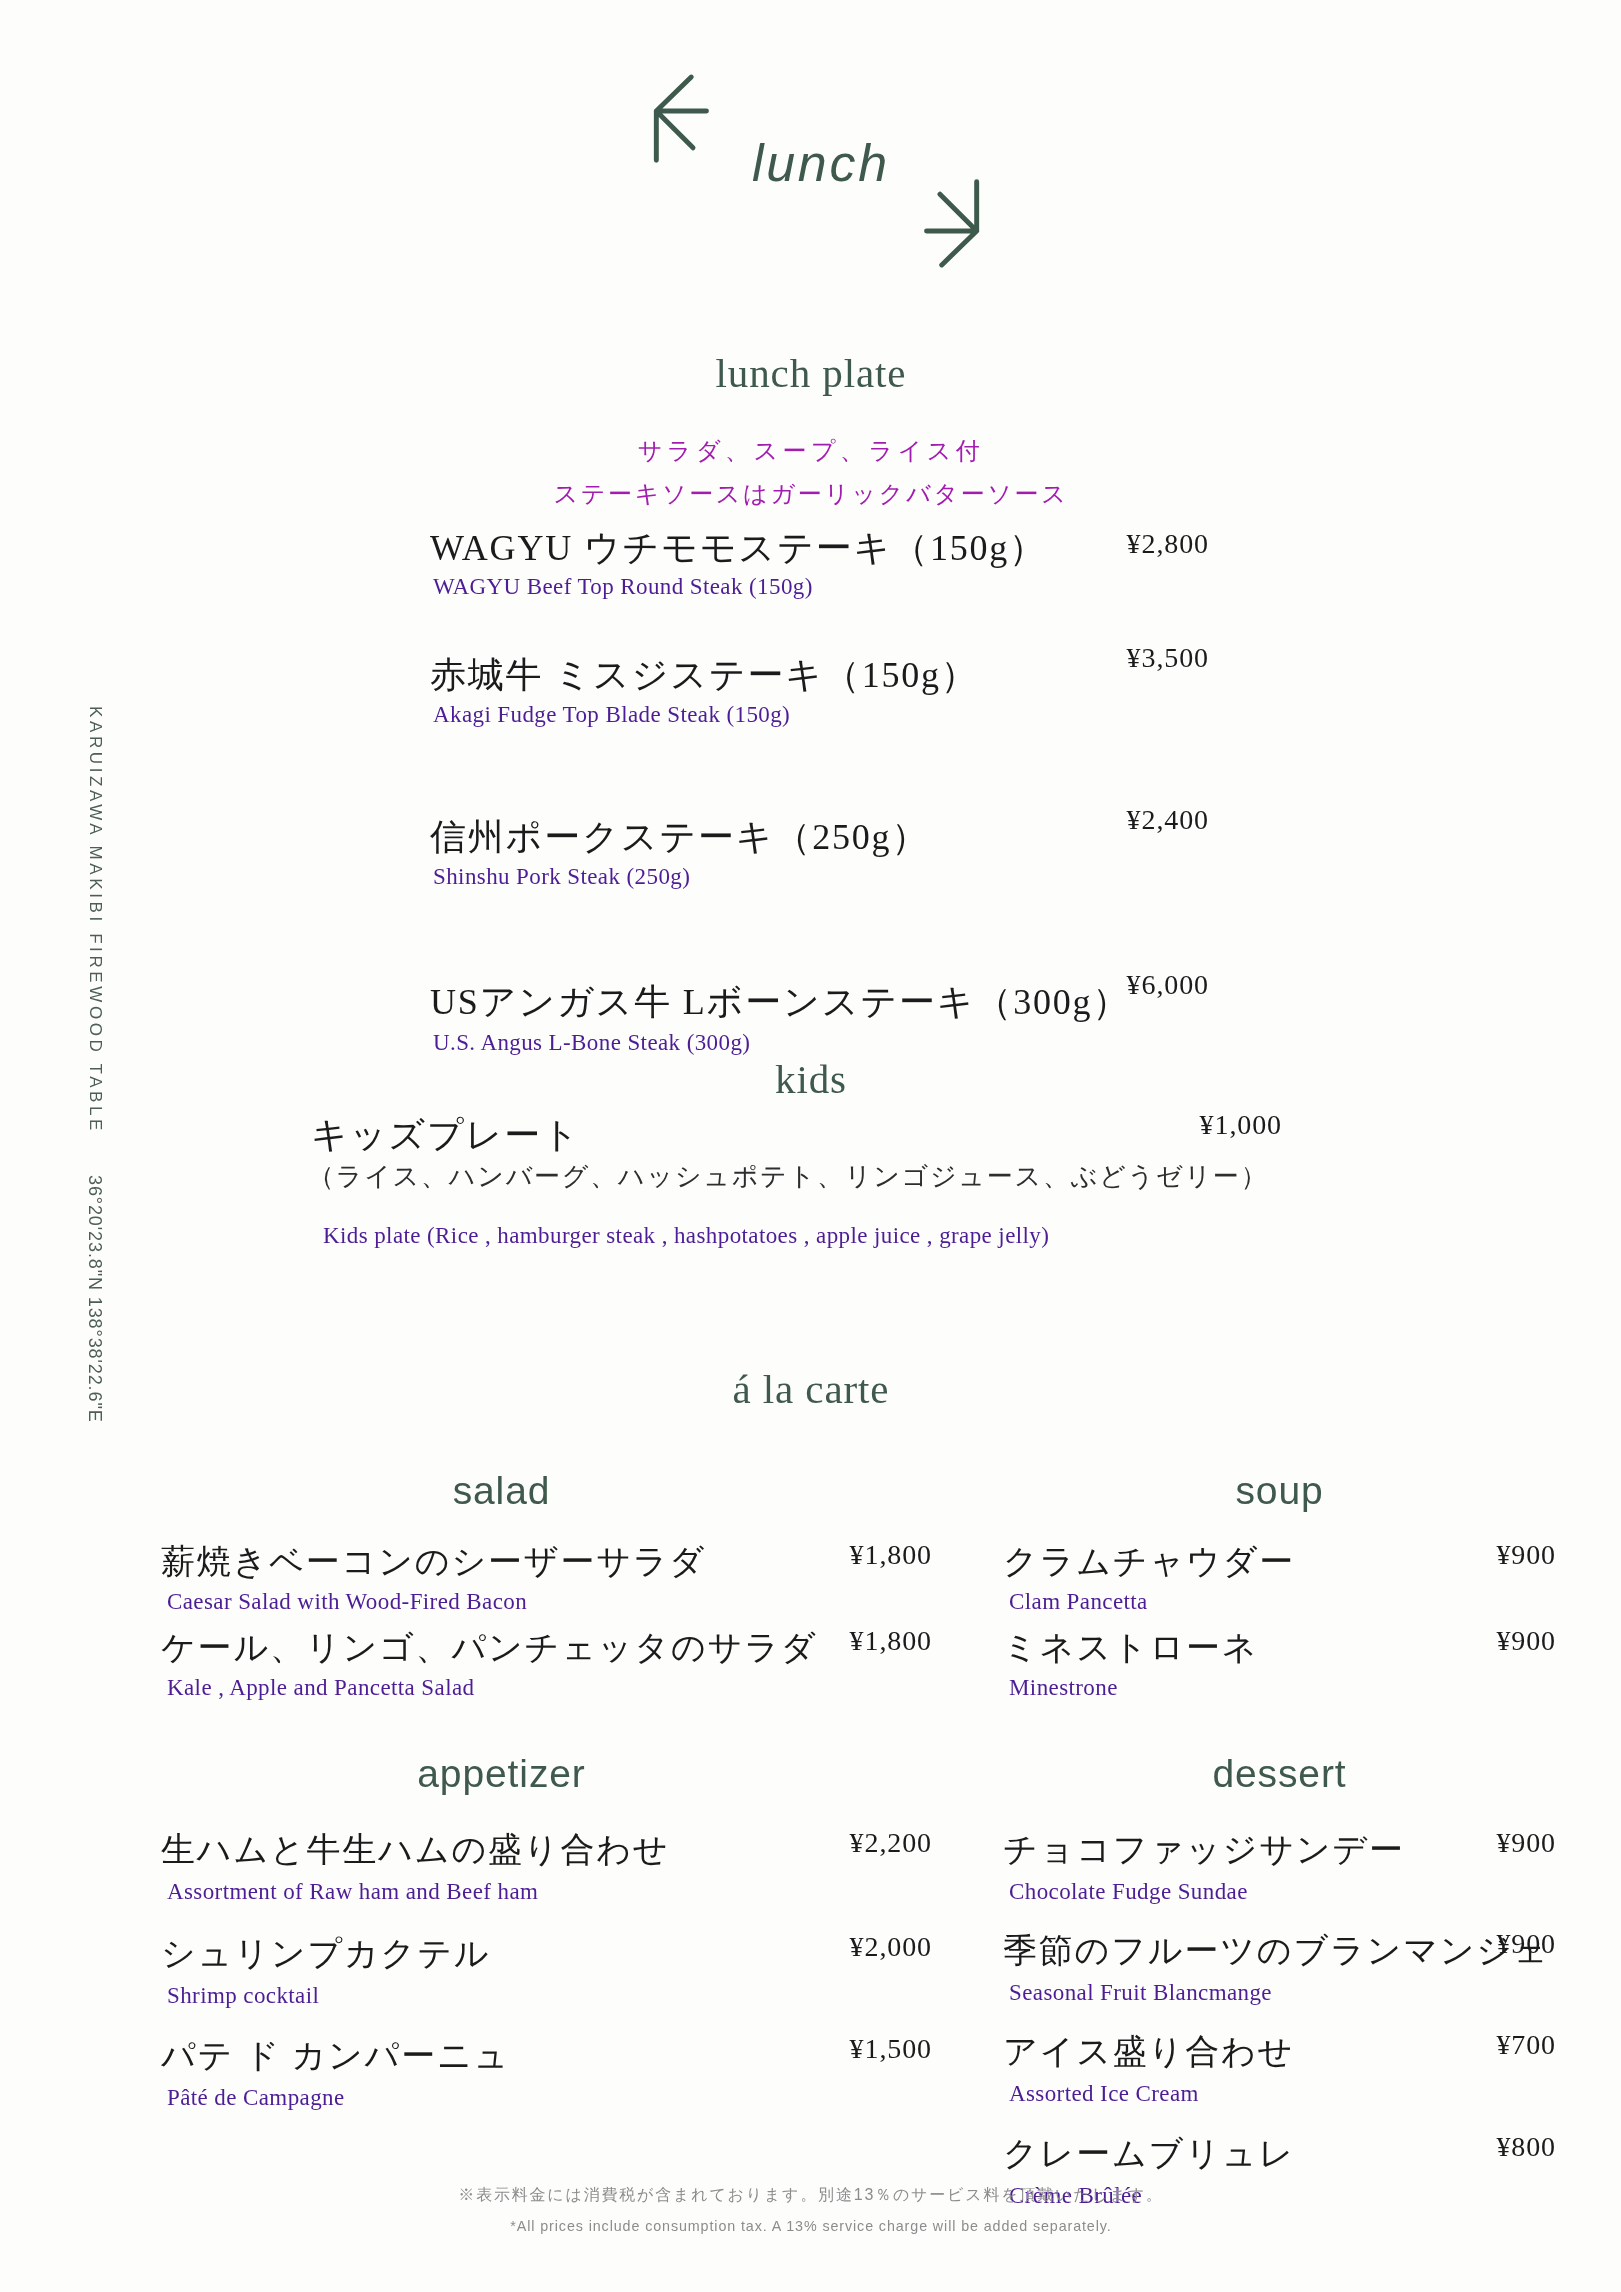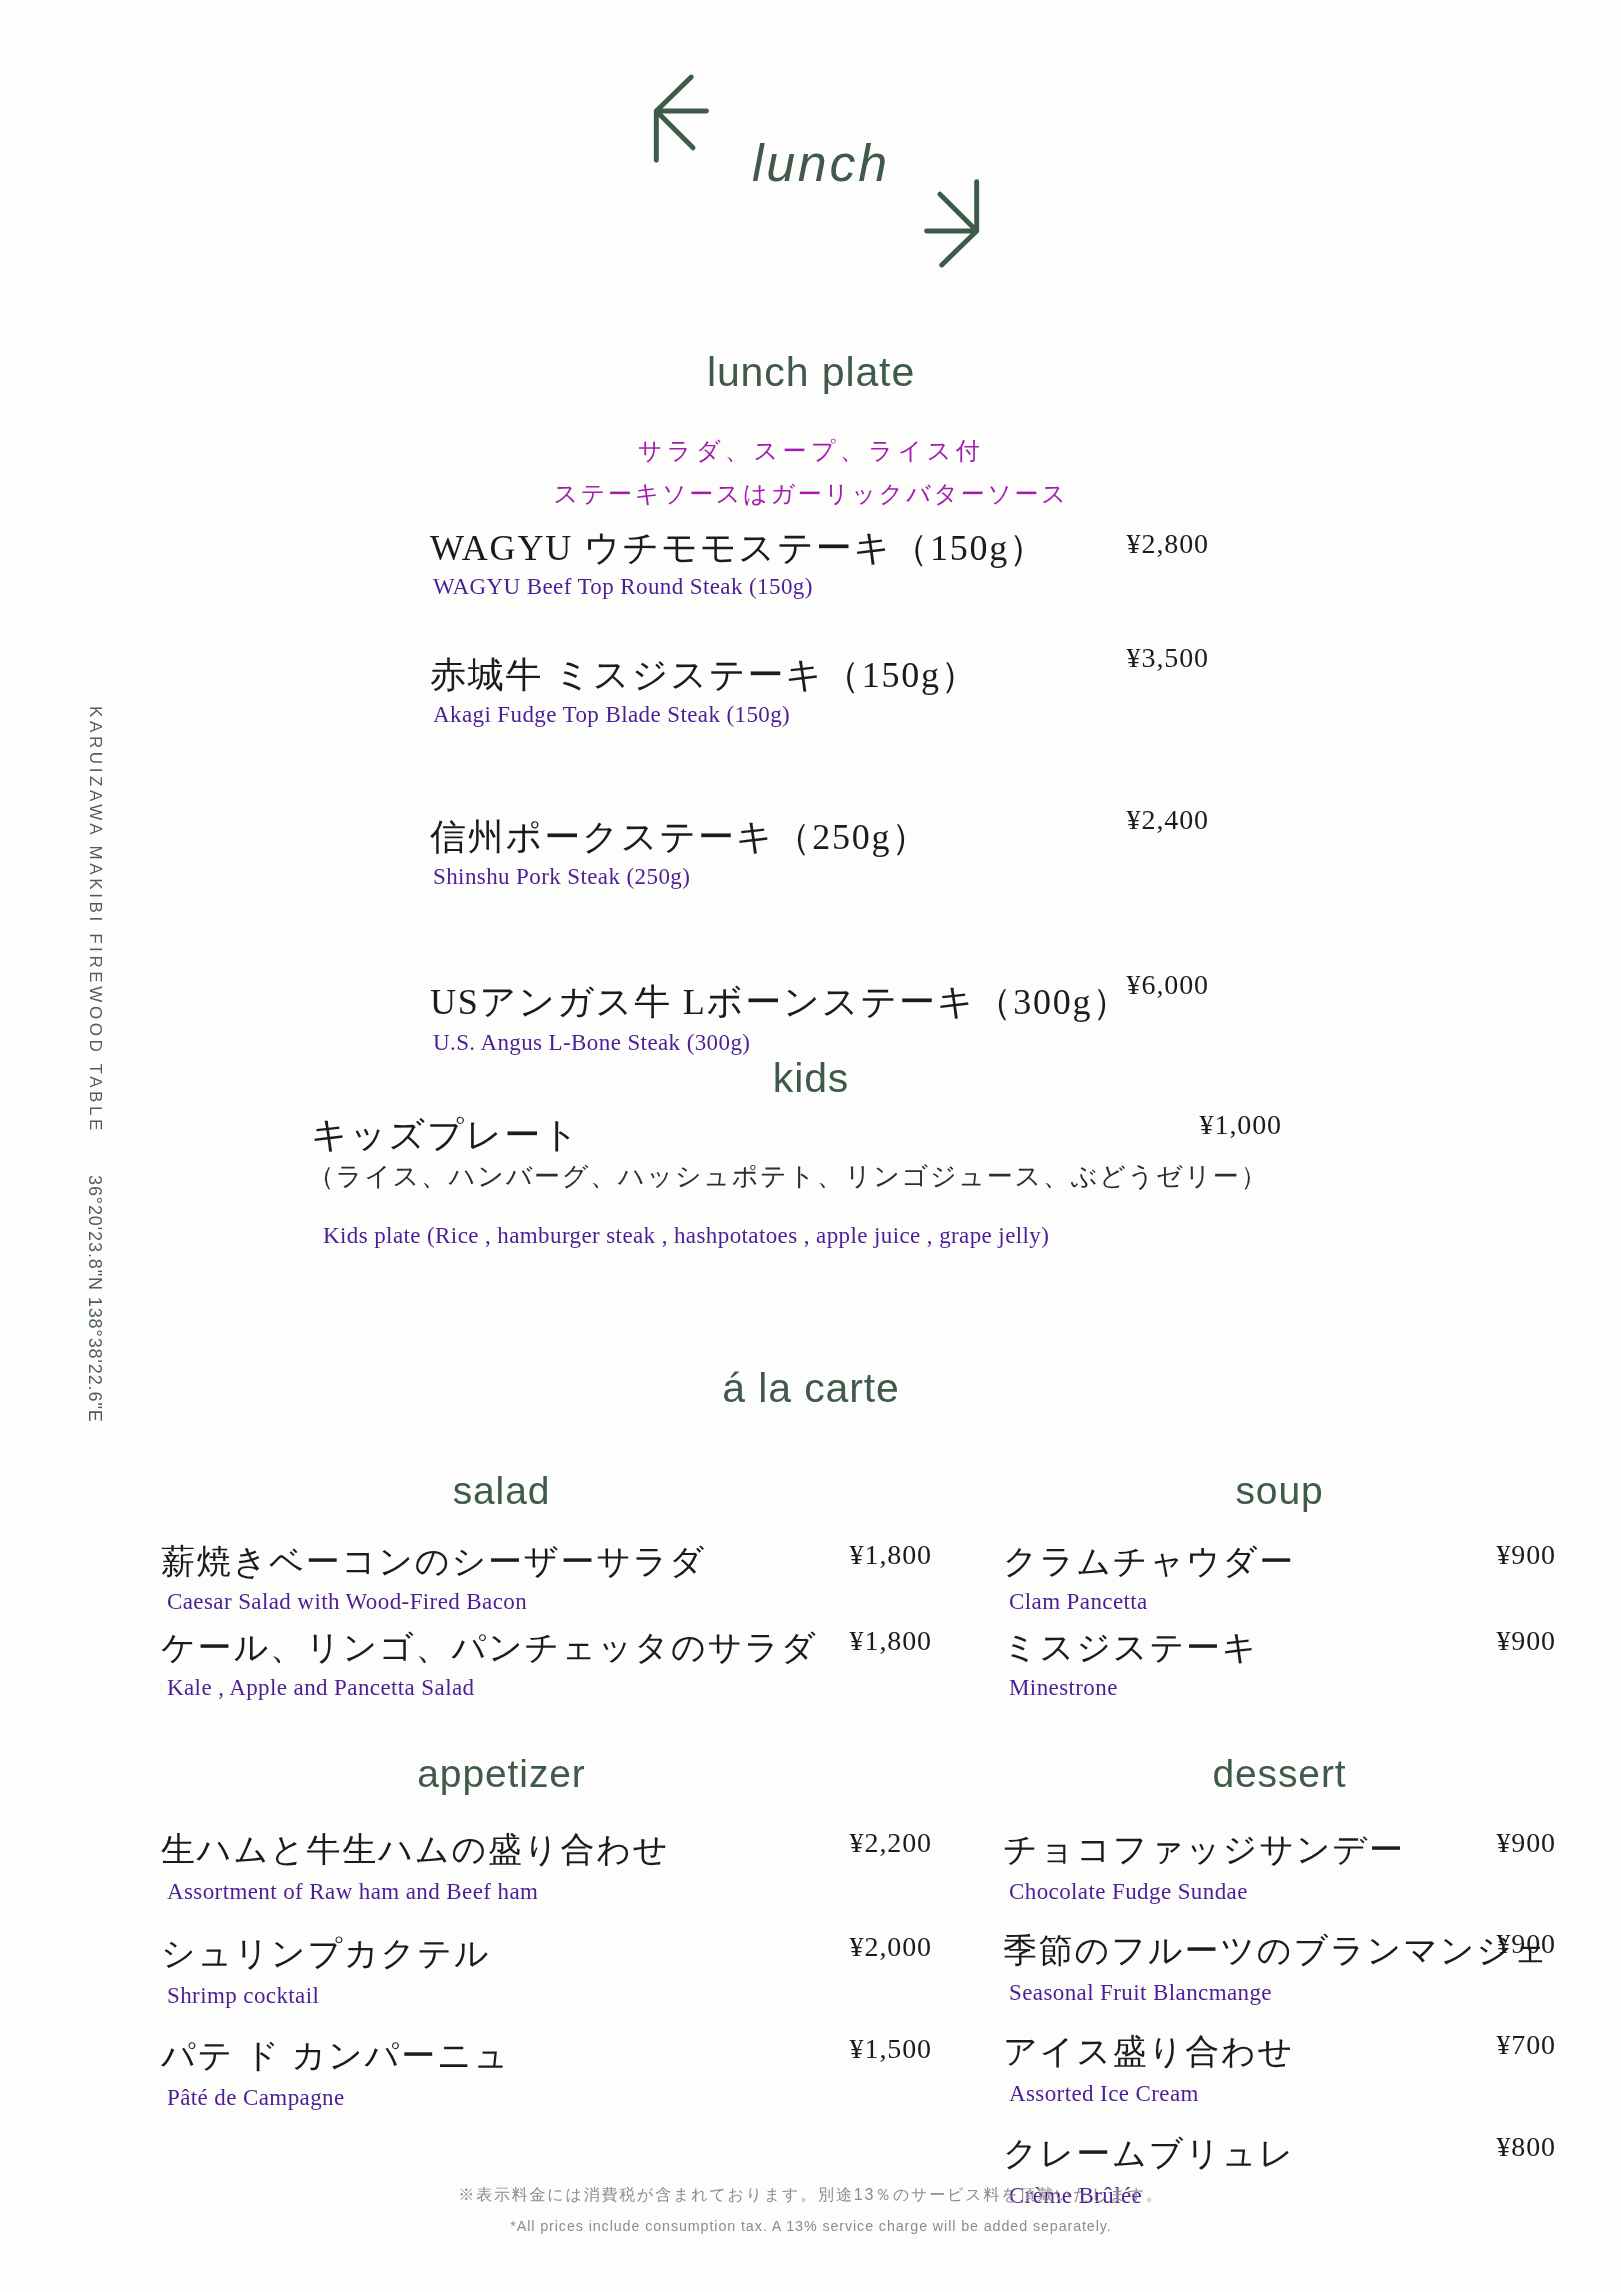--- a/index.html
+++ b/index.html
@@ -2,21 +2,21 @@
 <html style="font-size:14.3px"><head>
 <meta charset="utf-8">
 <style>
   html,body{margin:0;padding:0;background:#e8e8e8;}
   #page{position:relative;width:1622px;height:2293px;background:#fdfdfc;overflow:hidden;
         font-family:"Liberation Sans",sans-serif;}
   .abs{position:absolute;}
   .serif{font-family:"Liberation Serif","DejaVu Serif",serif;}
 
   .script-title{font-style:italic;font-weight:300;font-size:52px;color:#3f5a4c;letter-spacing:2.7px;}
-  .sec-h{font-weight:300;font-size:41px;color:#3f5a4c;letter-spacing:0.9px;}
+  .sec-h{font-weight:300;font-size:41px;color:#3f5a4c;letter-spacing:0.9px;font-family:Liberation Serif, serif;}
   .grp-h{font-weight:300;font-size:39px;color:#3f5a4c;letter-spacing:0.9px;}
   .center{left:0;width:100%;text-align:center;}
   .colL-center{left:161px;width:681px;text-align:center;}
   .colR-center{left:1003px;width:553px;text-align:center;}
 
   .note{font-size:24px;color:#a21caf;letter-spacing:4.5px;white-space:nowrap;}
   .note-tight{letter-spacing:2.7px;}
 
   .name{font-size:36px;color:#1b1b1b;letter-spacing:1.8px;white-space:nowrap;}
   .carte-name{font-size:34px;}
@@ -91,21 +91,21 @@
   <div class="abs serif desc cl-desc" style="top:1589px;">Caesar Salad with Wood-Fired Bacon</div>
 
   <div class="abs serif name carte-name cl-name" style="top:1625px;">ケール、リンゴ、パンチェッタのサラダ</div>
   <div class="abs serif price cl-price" style="top:1625px;">¥1,800</div>
   <div class="abs serif desc cl-desc" style="top:1675px;">Kale , Apple and Pancetta Salad</div>
 
   <div class="abs serif name carte-name cr-name" style="top:1539px;">クラムチャウダー</div>
   <div class="abs serif price cr-price" style="top:1539px;">¥900</div>
   <div class="abs serif desc cr-desc" style="top:1589px;">Clam Pancetta</div>
 
-  <div class="abs serif name carte-name cr-name" style="top:1625px;">ミスジステーキ</div>
+  <div class="abs serif name carte-name cr-name" style="top:1625px;">ミネストローネ</div>
   <div class="abs serif price cr-price" style="top:1625px;">¥900</div>
   <div class="abs serif desc cr-desc" style="top:1675px;">Minestrone</div>
 
   <div class="abs grp-h colL-center" style="top:1752px;">appetizer</div>
   <div class="abs grp-h colR-center" style="top:1752px;">dessert</div>
 
   <div class="abs serif name carte-name cl-name" style="top:1827px;">生ハムと牛生ハムの盛り合わせ</div>
   <div class="abs serif price cl-price" style="top:1827px;">¥2,200</div>
   <div class="abs serif desc cl-desc" style="top:1879px;">Assortment of Raw ham and Beef ham</div>
 

